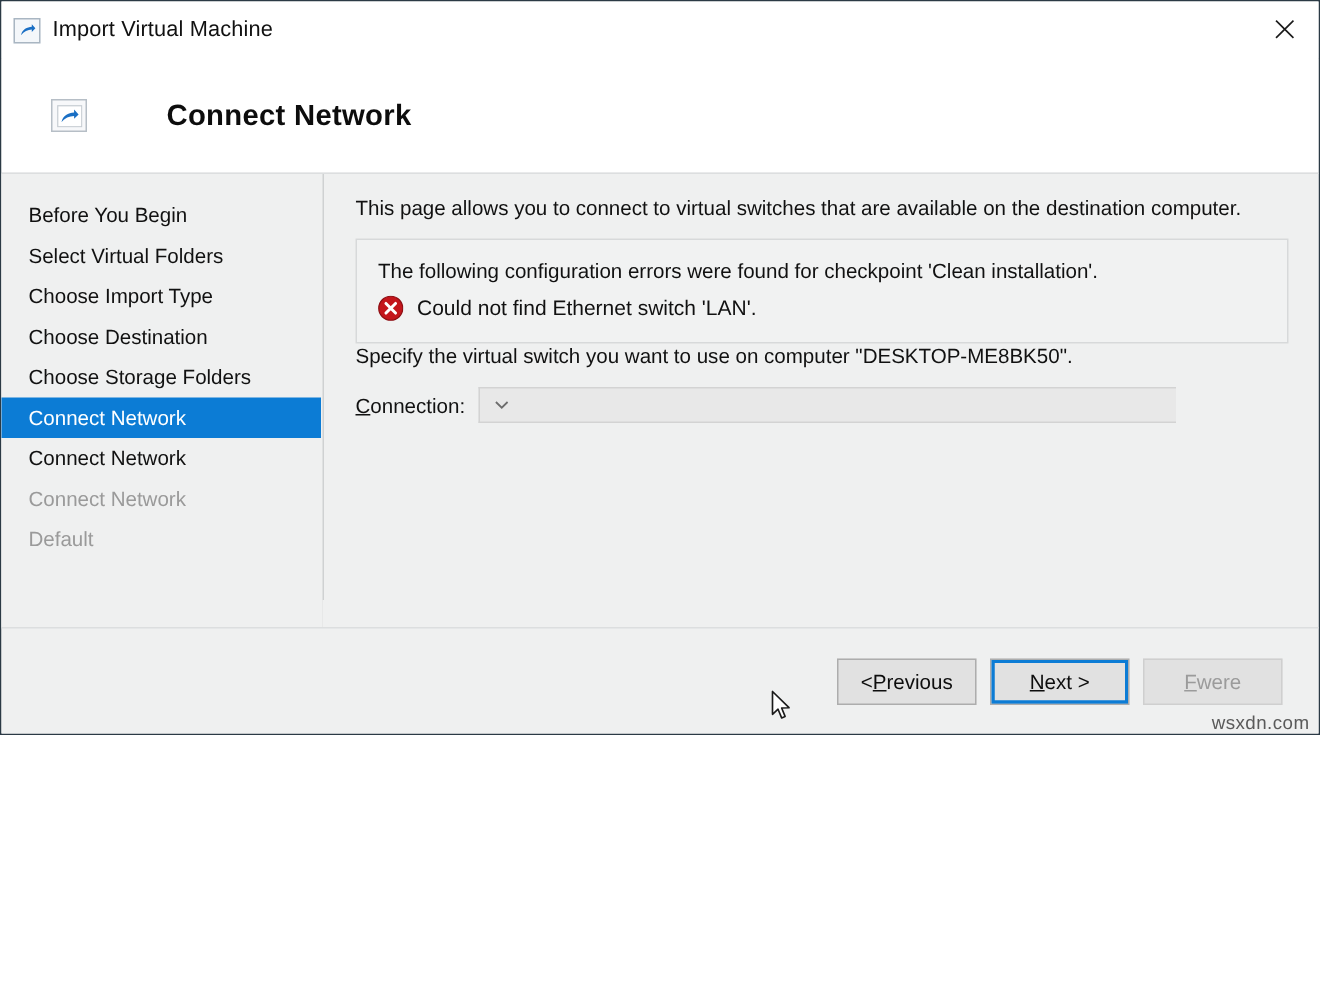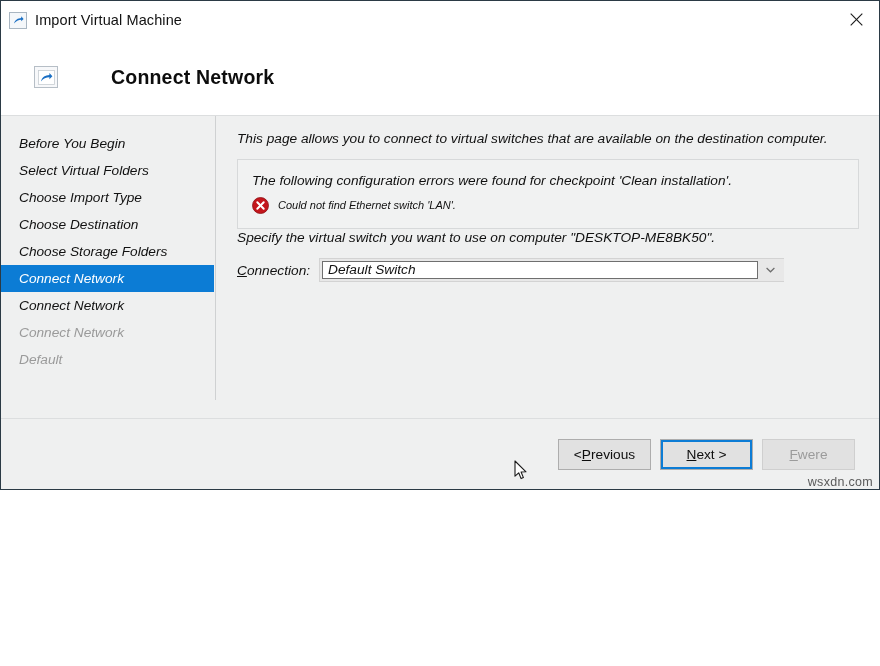--- a/index.html
+++ b/index.html
@@ -102,21 +102,20 @@
   }
 
   
   #body {
     flex: 1 1 auto;
     position: relative;
     background: #eff0f0;
     border-top: 1px solid #dcdedf;
     display: flex;
     min-height: 0;
-    font-style: italic;
   }
 
   #sidebar {
     width: 215px;
     min-width: 215px;
     box-sizing: border-box;
     padding-top: 14px;
     border-right: 1px solid #cfd1d2;
     position: relative;
     background: #eff0f0;
@@ -183,21 +182,21 @@
     align-items: center;
   }
   #error-icon {
     width: 17px;
     height: 17px;
     flex: none;
     margin-right: 9px;
   }
   #error-icon svg { display:block; }
   #error-message {
-    font-size: 11px;
+    font-size: 14px;
     color: #111111;
     line-height: 17px;
     white-space: nowrap;
   }
 
   #specify-text {
     font-size: 13.7px;
     color: #111111;
     line-height: 18px;
     margin: 0 0 11px 0;
@@ -378,21 +377,20 @@
           </span>
           <span id="error-message">Could not find Ethernet switch 'LAN'.</span>
         </div>
       </div>
 
       <p id="specify-text">Specify the virtual switch you want to use on computer "DESKTOP-ME8BK50".</p>
 
       <div id="connection-row">
         <label id="connection-label"><span class="accel">C</span><span>onnection:</span></label>
         <div id="connection-combo">
-          <div id="combo-field">Default Switch</div>
           <div id="combo-arrow-button">
             <svg width="9" height="6" viewBox="0 0 9 6">
               <path d="M0.6 1 L4.5 4.8 L8.4 1" fill="none" stroke="#6d6d6d" stroke-width="1.2"></path>
             </svg>
           </div>
         </div>
       </div>
 
     </div>
   </div>

